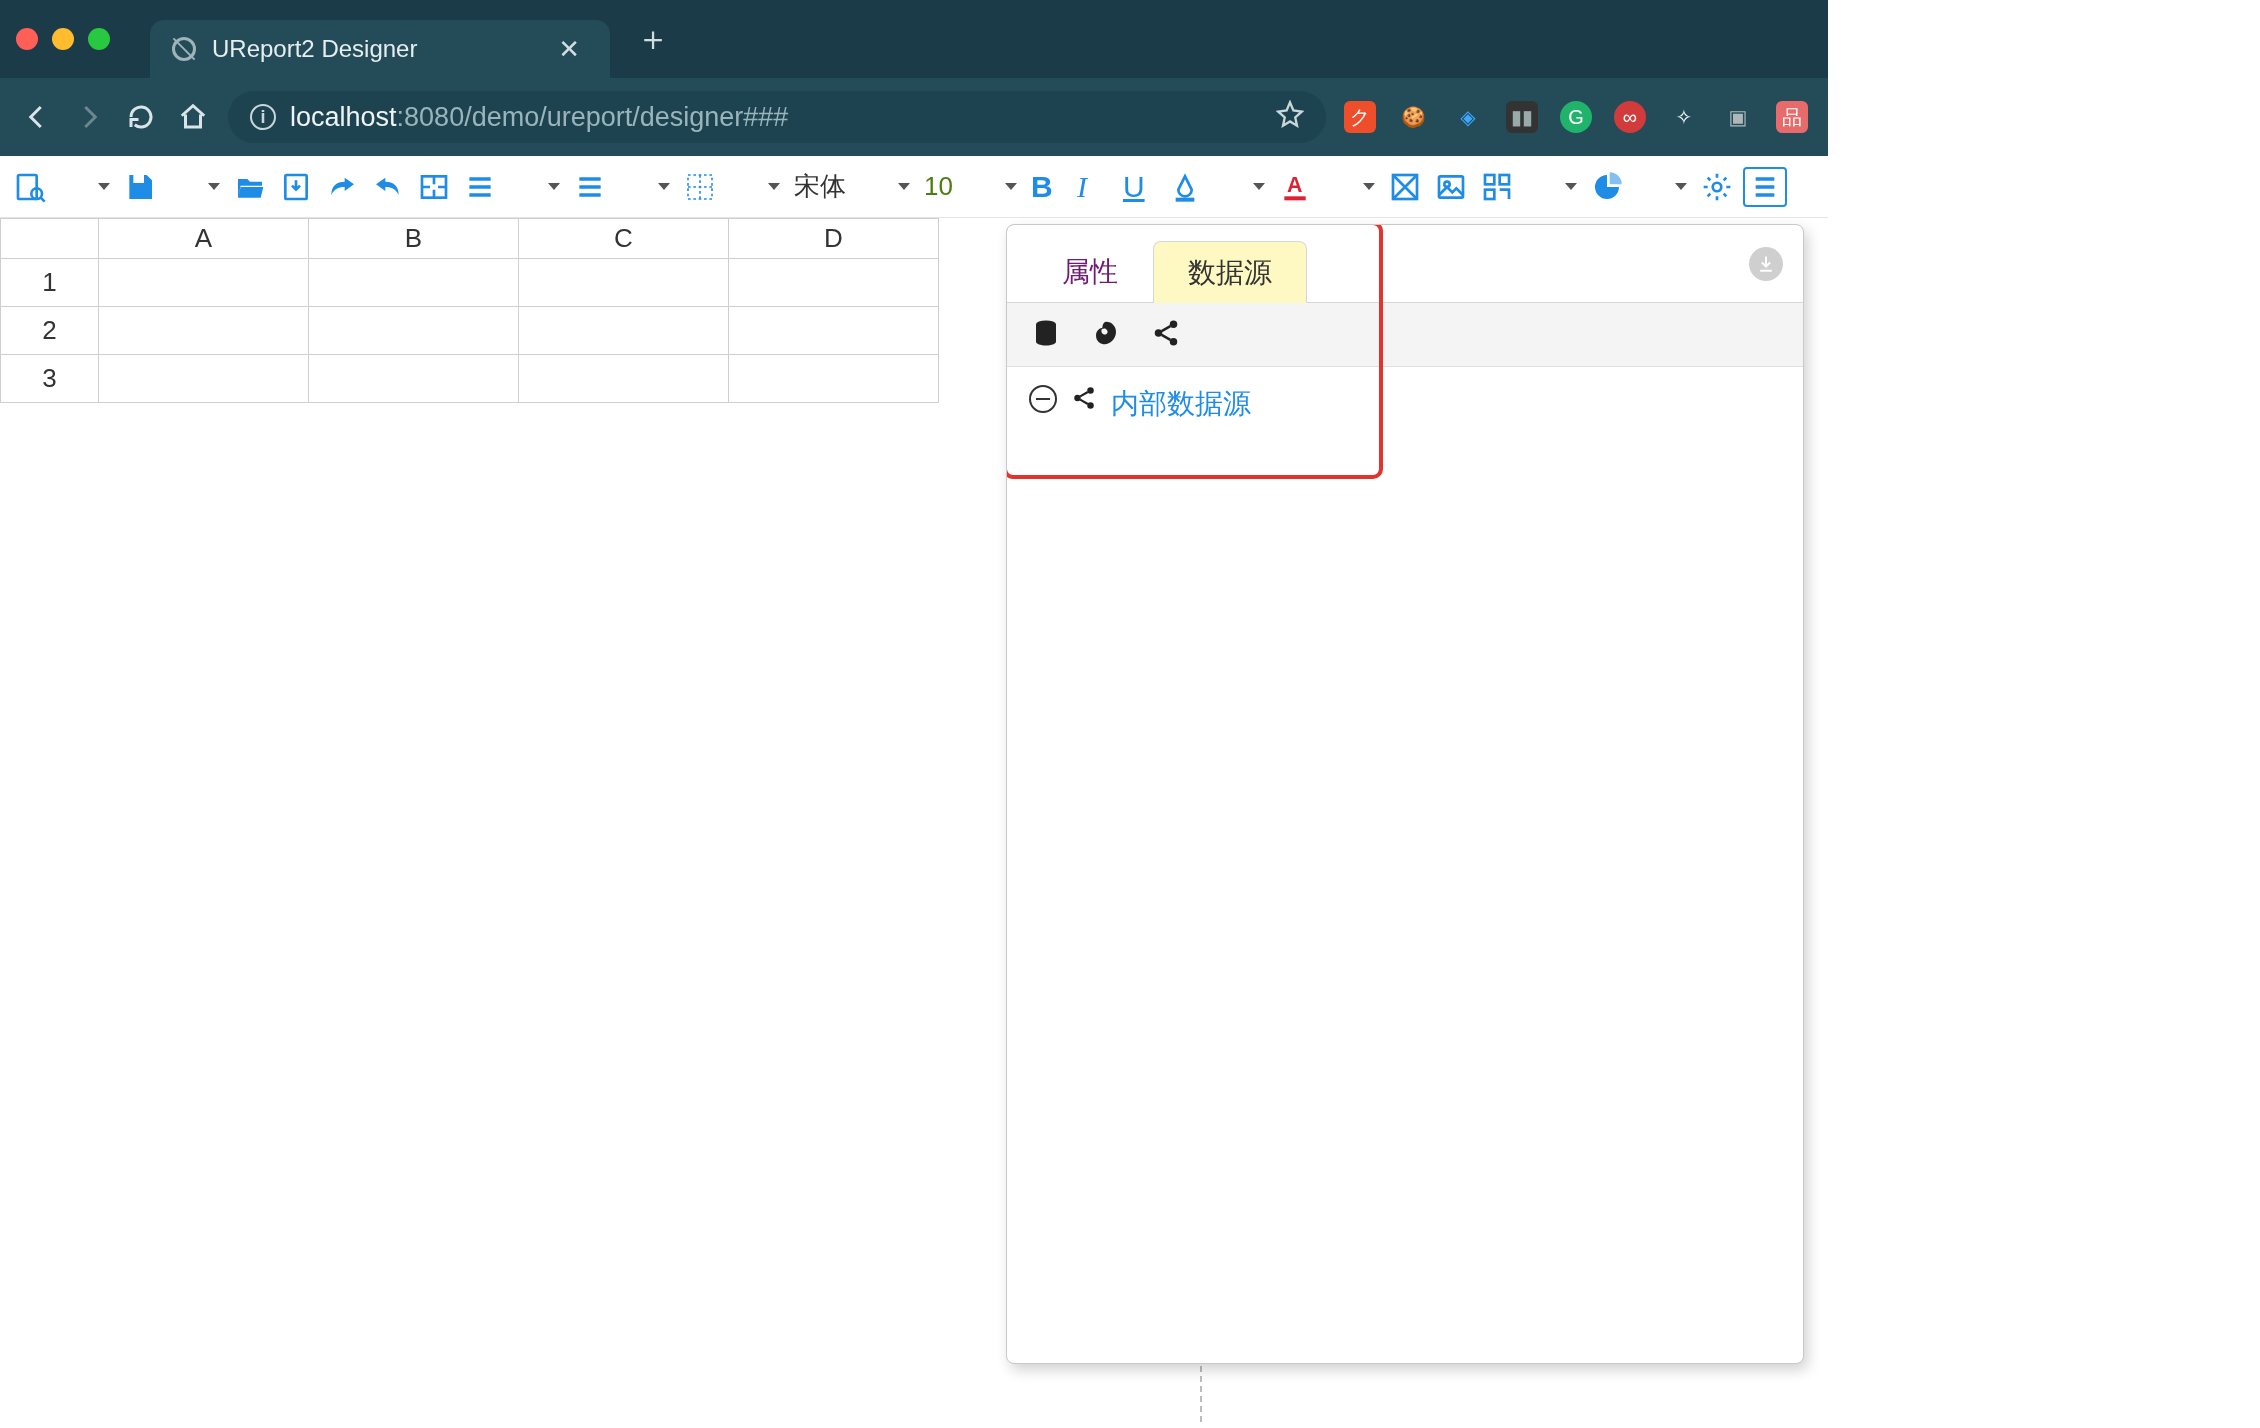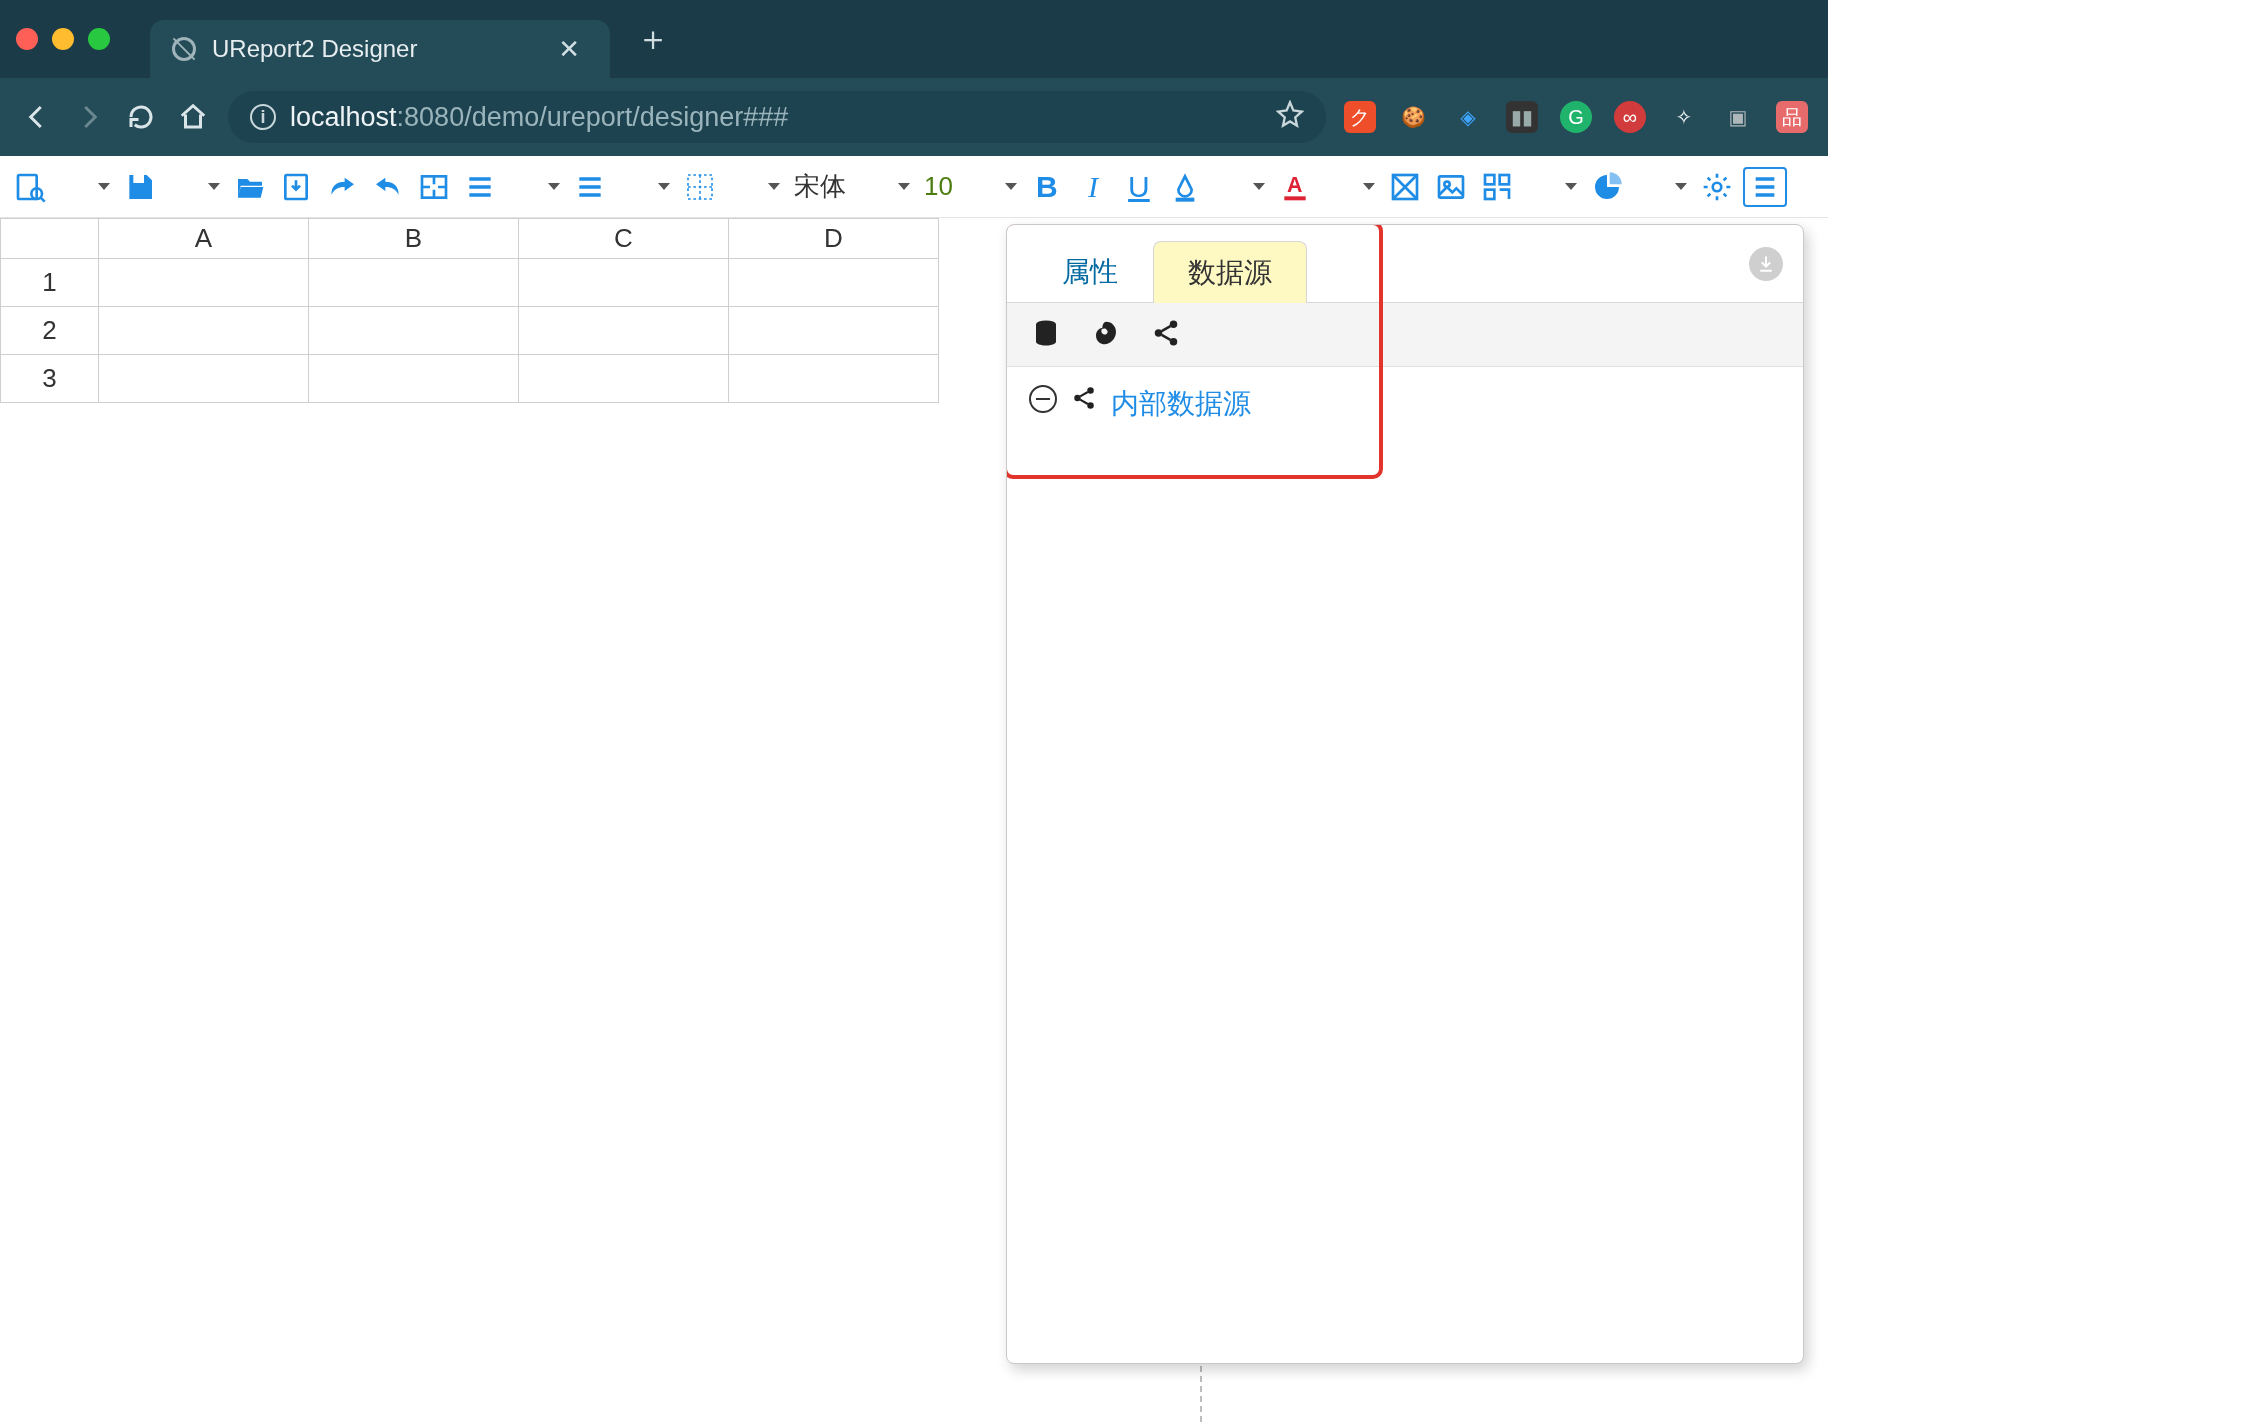--- a/index.html
+++ b/index.html
@@ -28,21 +28,21 @@
   .omnibox .secure { width: 26px; height: 26px; border-radius:50%; border:2.5px solid #c9d7db; display:inline-flex; align-items:center; justify-content:center; font-size:18px; font-weight:600; color:#c9d7db; }
   .url-host { color: #eef4f6; }
   .url-rest { color: #9ab4bb; }
   .omni-star { margin-left: auto; color: #c9d7db; }
   .ext-icons { display: flex; gap: 22px; align-items: center; margin-left: auto; }
   .ext { width: 32px; height: 32px; border-radius: 6px; display:flex; align-items:center; justify-content:center; font-size:20px; }
 
   
   .app { flex: 1; display: flex; flex-direction: column; background: #fff; }
   .apptoolbar { height: 62px; border-bottom: 1px solid #e5e5e5; display: flex; align-items: center; padding: 0 10px; gap: 6px; }
-  .tbtn { height: 44px; min-width: 40px; padding: 0 4px; display: inline-flex; align-items: center; justify-content: center; color: #1f8ce6; gap: 48px; }
+  .tbtn { height: 44px; min-width: 40px; padding: 0 4px; display: inline-flex; align-items: center; justify-content: flex-start; color: #1f8ce6; gap: 48px; }
   .tbtn svg { width: 32px; height: 32px; }
   .tbtn .caret { width: 0; height: 0; border-left: 6px solid transparent; border-right: 6px solid transparent; border-top: 7px solid #555; margin-left: 4px; }
   .tbtn.text { color: #333; font-size: 26px; }
   .tbtn.num { color: #4d7c0f; font-size: 26px; }
   .tbtn.boxed { border: 2px solid #1f8ce6; border-radius: 4px; width:44px; height:40px; }
 
   .workarea { flex: 1; position: relative; display: flex; }
   .sheet { flex: 0 0 auto; }
   table.grid { border-collapse: collapse; }
   table.grid th, table.grid td {
@@ -52,21 +52,21 @@
   table.grid th.corner { width: 98px; height: 40px; }
   table.grid th.colh { width: 210px; height: 40px; }
   table.grid th.rowh { width: 98px; height: 48px; }
   table.grid td.cell { width: 210px; height: 48px; }
 
   .divider { position: absolute; left: 1200px; top: 6px; bottom: 6px; border-left: 2px dashed #bdbdbd; }
 
   .panel { position: absolute; top: 6px; right: 24px; width: 798px; height: 1140px; border: 1px solid #c9c9c9; border-radius: 8px; background: #fff; box-shadow: 4px 6px 14px rgba(0,0,0,0.18); overflow: hidden; }
   .panel-tabs { height: 78px; display: flex; align-items: flex-end; padding: 0 20px; border-bottom: 1px solid #d7d7d7; gap: 0; position: relative; }
   .ptab { height: 62px; padding: 0 34px; display: flex; align-items: center; font-size: 28px; color: #444; border: 1px solid transparent; border-bottom: none; cursor: pointer; }
-  .ptab.inactive { color: #0369a1; }
+  .ptab.inactive { color: #701a75; }
   .ptab.active { color: #333; border-color: #d7d7d7; border-radius: 8px 8px 0 0; background: #fef9c3; position: relative; top: 1px; }
   .panel-dl { position: absolute; right: 20px; top: 22px; width: 34px; height: 34px; border-radius: 50%; background: #cfcfcf; display:flex; align-items:center; justify-content:center; }
   .panel-dl svg { width: 20px; height: 20px; fill: #fff; }
 
   .panel-toolbar { height: 64px; background: #f4f4f4; border-bottom: 1px solid #e0e0e0; display: flex; align-items: center; gap: 30px; padding: 0 24px; }
   .panel-toolbar .ic { width: 30px; height: 30px; color: #222; }
 
   .panel-body { padding: 18px 22px; }
   .ds-row { display: flex; gap: 14px; font-size: 28px; }
   .ds-row .minus { width: 28px; height: 28px; border: 2.5px solid #333; border-radius: 50%; display:inline-flex; align-items:center; justify-content:center; }

